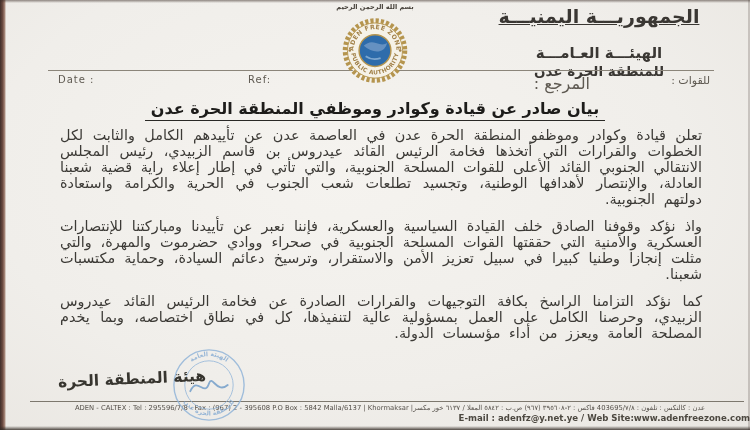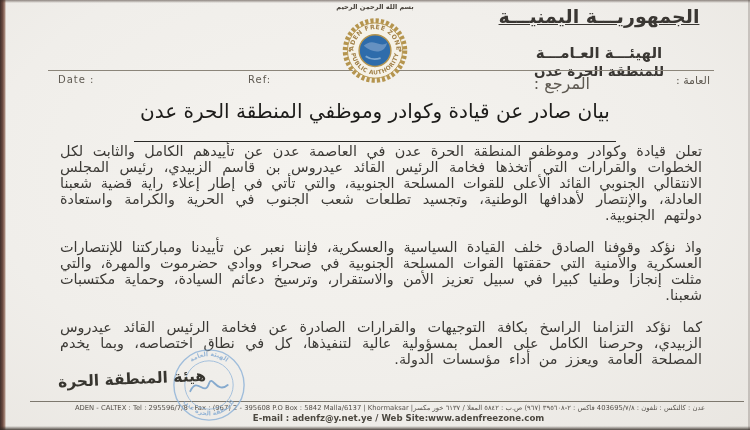--- a/index.html
+++ b/index.html
@@ -31,37 +31,37 @@
   .rule{position:absolute;height:1px;background:#8b857a;}
   .rule-header{left:48px;right:36px;top:70px;}
 
   .meta{position:absolute;top:74px;font-size:10px;color:#5f5a52;letter-spacing:1px;}
   .m-date-en{left:58px;}
   .m-ref-en{left:248px;}
   .m-ref-ar{right:160px;direction:rtl;font-size:16px;letter-spacing:0;}
   .m-date-ar{right:40px;direction:rtl;font-size:11px;letter-spacing:0;}
 
   .title-wrap{position:absolute;left:0;right:0;top:99px;text-align:center;}
-  .title{display:inline-block;font-size:20px;font-weight:normal;color:#1d1c1a;
-    border-bottom:1.5px solid #2a2926;padding:0 6px 18px;direction:rtl;}
+  .title{display:inline-block;font-size:16px;font-weight:bold;color:#1d1c1a;
+    border-bottom:1.5px solid #2a2926;padding:0 6px 2px;direction:rtl;}
 
   .body-text{position:absolute;left:60px;right:48px;top:127px;direction:rtl;
     text-align:justify;font-size:14.4px;line-height:16px;color:#3c3a36;word-spacing:4px;}
-  .body-text p{margin:16px 0 11px 0;}
+  .body-text p{margin:0 0 11px 0;}
 
   .signature{position:absolute;left:52px;top:350px;width:250px;height:78px;z-index:10;}
   .stamp{position:absolute;left:118px;top:-4px;width:78px;height:78px;opacity:.82;}
   .sig-name{position:absolute;left:6px;top:20px;font-size:15.5px;font-weight:bold;
     color:#37352f;direction:rtl;transform:rotate(-2.5deg);white-space:nowrap;}
 
   .rule-footer{left:30px;right:6px;top:401px;background:#7d786e;}
   .f-line1{position:absolute;left:38px;right:8px;top:404px;display:flex;
     justify-content:center;font-size:6.8px;color:#55504a;white-space:nowrap;}
   .f-ar{direction:rtl;}
-  .f-line2{position:absolute;left:0;right:0;top:413px;text-align:center;
+  .f-line2{position:absolute;left:0;right:0;top:413px;text-align:right;
     font-size:8.6px;font-weight:bold;color:#4c4840;margin-left:47px;}
 </style>
 </head>
 <body>
 
 <div class="page">
   <div class="edge edge-left"></div>
   <div class="edge edge-top"></div>
   <div class="edge edge-bottom"></div>
   <div class="edge edge-right"></div>
@@ -94,21 +94,21 @@
     <div class="lh-ar-1">الجمهوريـــة اليمنيـــة</div>
     <div class="lh-ar-2">الهيئـــة العـامـــة</div>
     <div class="lh-ar-3">للمنطقة الحرة عدن</div>
   </div>
 
   <div class="rule rule-header"></div>
 
   <span class="meta m-date-en">Date :</span>
   <span class="meta m-ref-en">Ref:</span>
   <span class="meta m-ref-ar">المرجع :</span>
-  <span class="meta m-date-ar">العامة :</span>
+  <span class="meta m-date-ar">للقوات :</span>
 
   <div class="title-wrap">
     <span class="title">بيان صادر عن قيادة وكوادر وموظفي المنطقة الحرة عدن</span>
   </div>
 
   <div class="body-text">
     <p>تعلن قيادة وكوادر وموظفو المنطقة الحرة عدن في العاصمة عدن عن تأييدهم الكامل والثابت لكل الخطوات والقرارات التي أتخذها فخامة الرئيس القائد عيدروس بن قاسم الزبيدي، رئيس المجلس الانتقالي الجنوبي القائد الأعلى للقوات المسلحة الجنوبية، والتي تأتي في إطار إعلاء راية قضية شعبنا العادلة، والإنتصار لأهدافها الوطنية، وتجسيد تطلعات شعب الجنوب في الحرية والكرامة واستعادة دولتهم الجنوبية.</p>
     <p>واذ نؤكد وقوفنا الصادق خلف القيادة السياسية والعسكرية، فإننا نعبر عن تأييدنا ومباركتنا للإنتصارات العسكرية والأمنية التي حققتها القوات المسلحة الجنوبية في صحراء ووادي حضرموت والمهرة، والتي مثلت إنجازا وطنيا كبيرا في سبيل تعزيز الأمن والاستقرار، وترسيخ دعائم السيادة، وحماية مكتسبات شعبنا.</p>
     <p>كما نؤكد التزامنا الراسخ بكافة التوجيهات والقرارات الصادرة عن فخامة الرئيس القائد عيدروس الزبيدي، وحرصنا الكامل على العمل بمسؤولية عالية لتنفيذها، كل في نطاق اختصاصه، وبما يخدم المصلحة العامة ويعزز من أداء مؤسسات الدولة.</p>
   </div>

